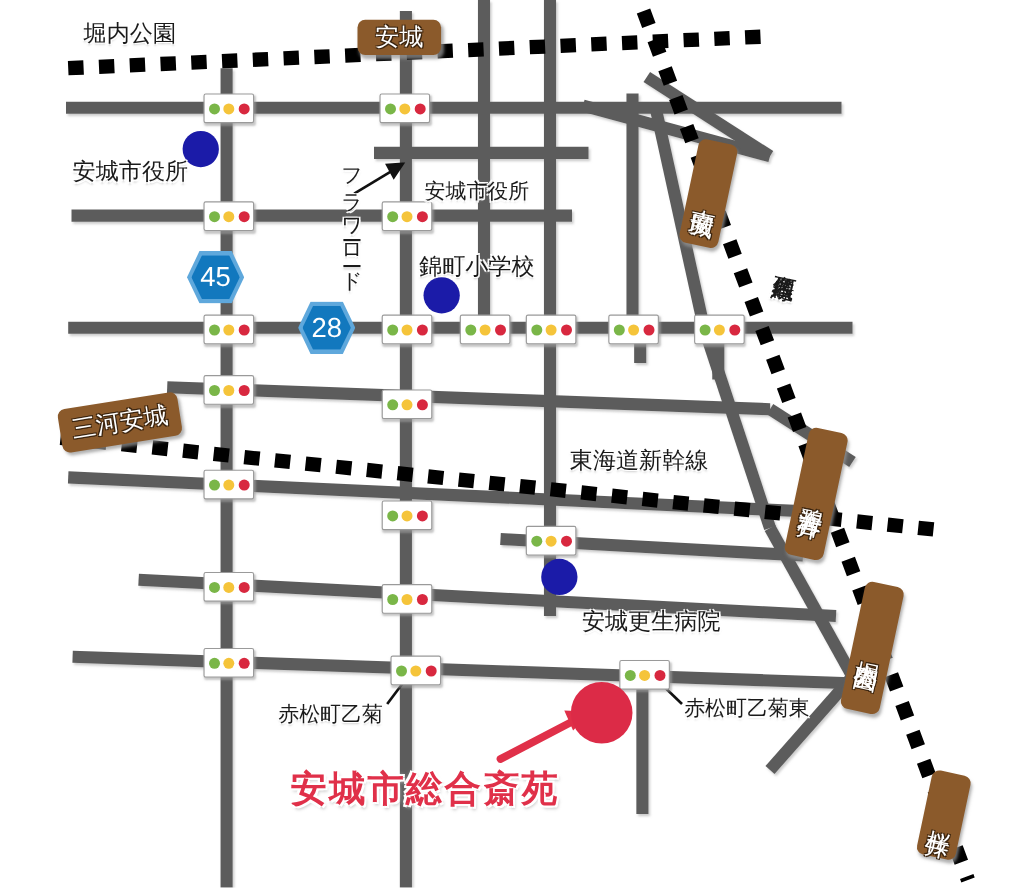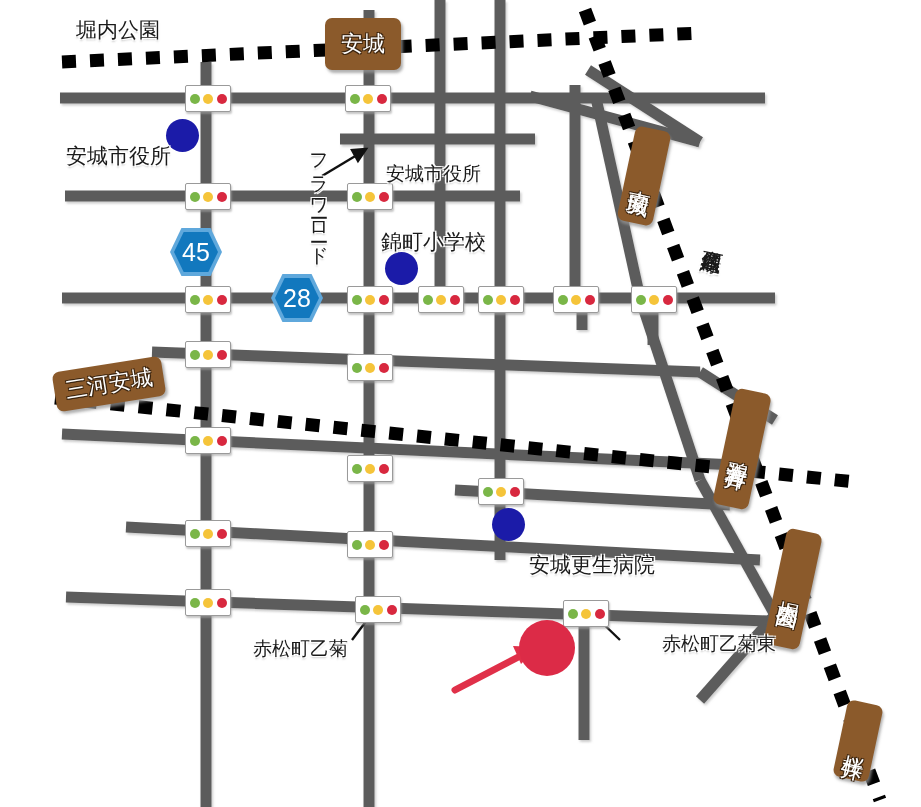--- a/index.html
+++ b/index.html
@@ -323,45 +323,47 @@
     <span class="hexinner"></span>
     <span class="num">28</span>
   </div>
 
   <div class="poi-dot" style="left:166px; top:119px; width:33px; height:33px;"></div>
   <div class="poi-dot" style="left:385px; top:252px; width:33px; height:33px;"></div>
   <div class="poi-dot" style="left:492px; top:508px; width:33px; height:33px;"></div>
 
   <div class="dest-dot" style="left:519px; top:620px; width:56px; height:56px;"></div>
 
-  <div class="station-box" style="left:325px; top:18px; width:76px; height:52px;">安城</div>
+  <div class="station-box" style="left:325px; top:18px; width:76px; height:32px;">安城</div>
 
   <div class="station-box" style="left:54px; top:364px; width:110px; height:40px; transform: rotate(-9deg);">三河安城</div>
 
   <div class="station-box vertical" style="left:626px; top:128px; width:36px; height:96px; transform: rotate(12deg);">南安城</div>
 
   <div class="station-box vertical" style="left:724px; top:390px; width:36px; height:118px; transform: rotate(12deg);">碧海古井</div>
 
   <div class="station-box vertical" style="left:775px; top:530px; width:36px; height:118px; transform: rotate(12deg);">堀内公園</div>
 
   <div class="station-box vertical" style="left:840px; top:702px; width:36px; height:78px; transform: rotate(12deg);">桜井</div>
 
   <div class="lbl lbl-rail" style="left:76px; top:16px;">堀内公園</div>
 
+  <div class="lbl lbl-rail" style="left:518px; top:404px;">東海道新幹線</div>
 
   <div class="lbl lbl-rail lbl-vert" style="left:703px; top:234px; transform: rotate(12deg);">名鉄西尾線</div>
 
   <div class="lbl lbl-poi" style="left:66px; top:142px;">安城市役所</div>
 
   <div class="lbl lbl-poi" style="left:381px; top:228px;">錦町小学校</div>
 
   <div class="lbl lbl-poi" style="left:529px; top:519px;margin-top:32px;">安城更生病院</div>
 
   <div class="lbl lbl-road lbl-vert" style="left:306px; top:140px;">フラワーロード</div>
 
   <div class="lbl lbl-road" style="left:386px; top:161px;">安城市役所</div>
 
   <div class="lbl lbl-sig" style="left:253px; top:624px;margin-top:12px;">赤松町乙菊</div>
 
-  <div class="lbl lbl-sig" style="left:622px; top:631px;margin-left:40px;">赤松町乙菊東</div>
-
+  <div class="lbl lbl-sig" style="left:622px; top:631px;">赤松町乙菊東</div>
+
+  <div class="lbl lbl-dest" style="left:264px; top:695px;">安城市総合斎苑</div>
 
 </div>
 
 </body></html>

